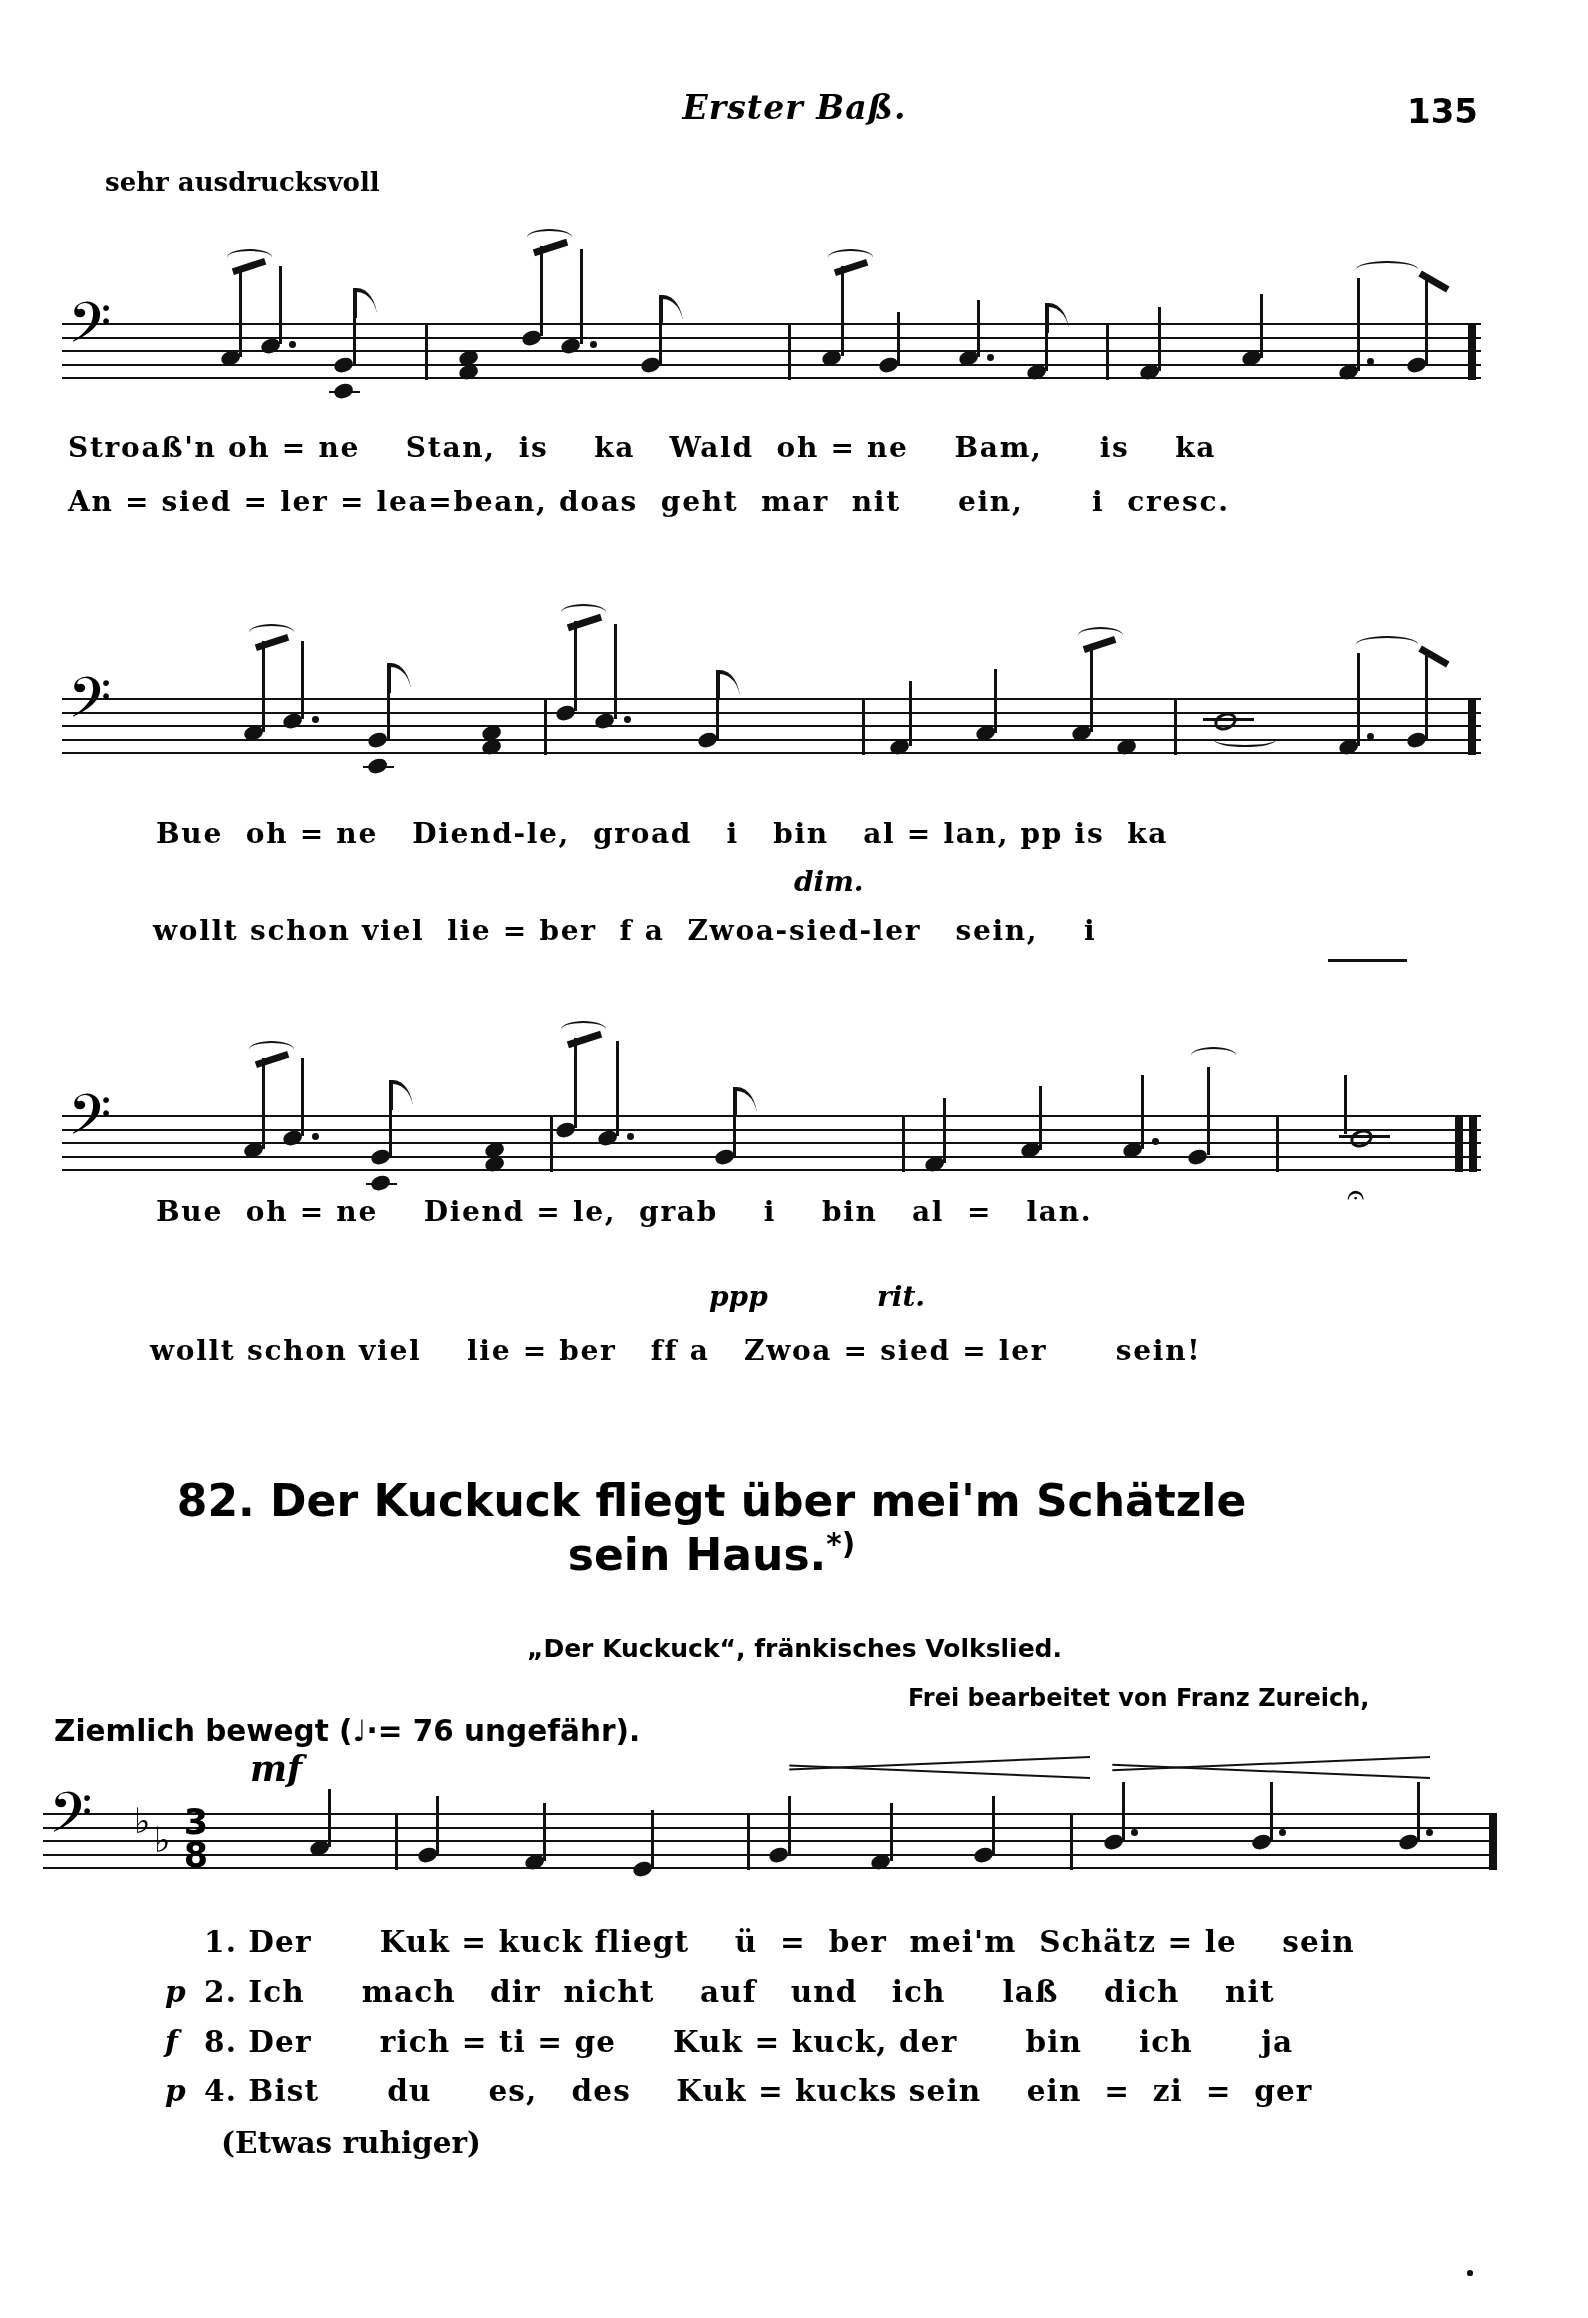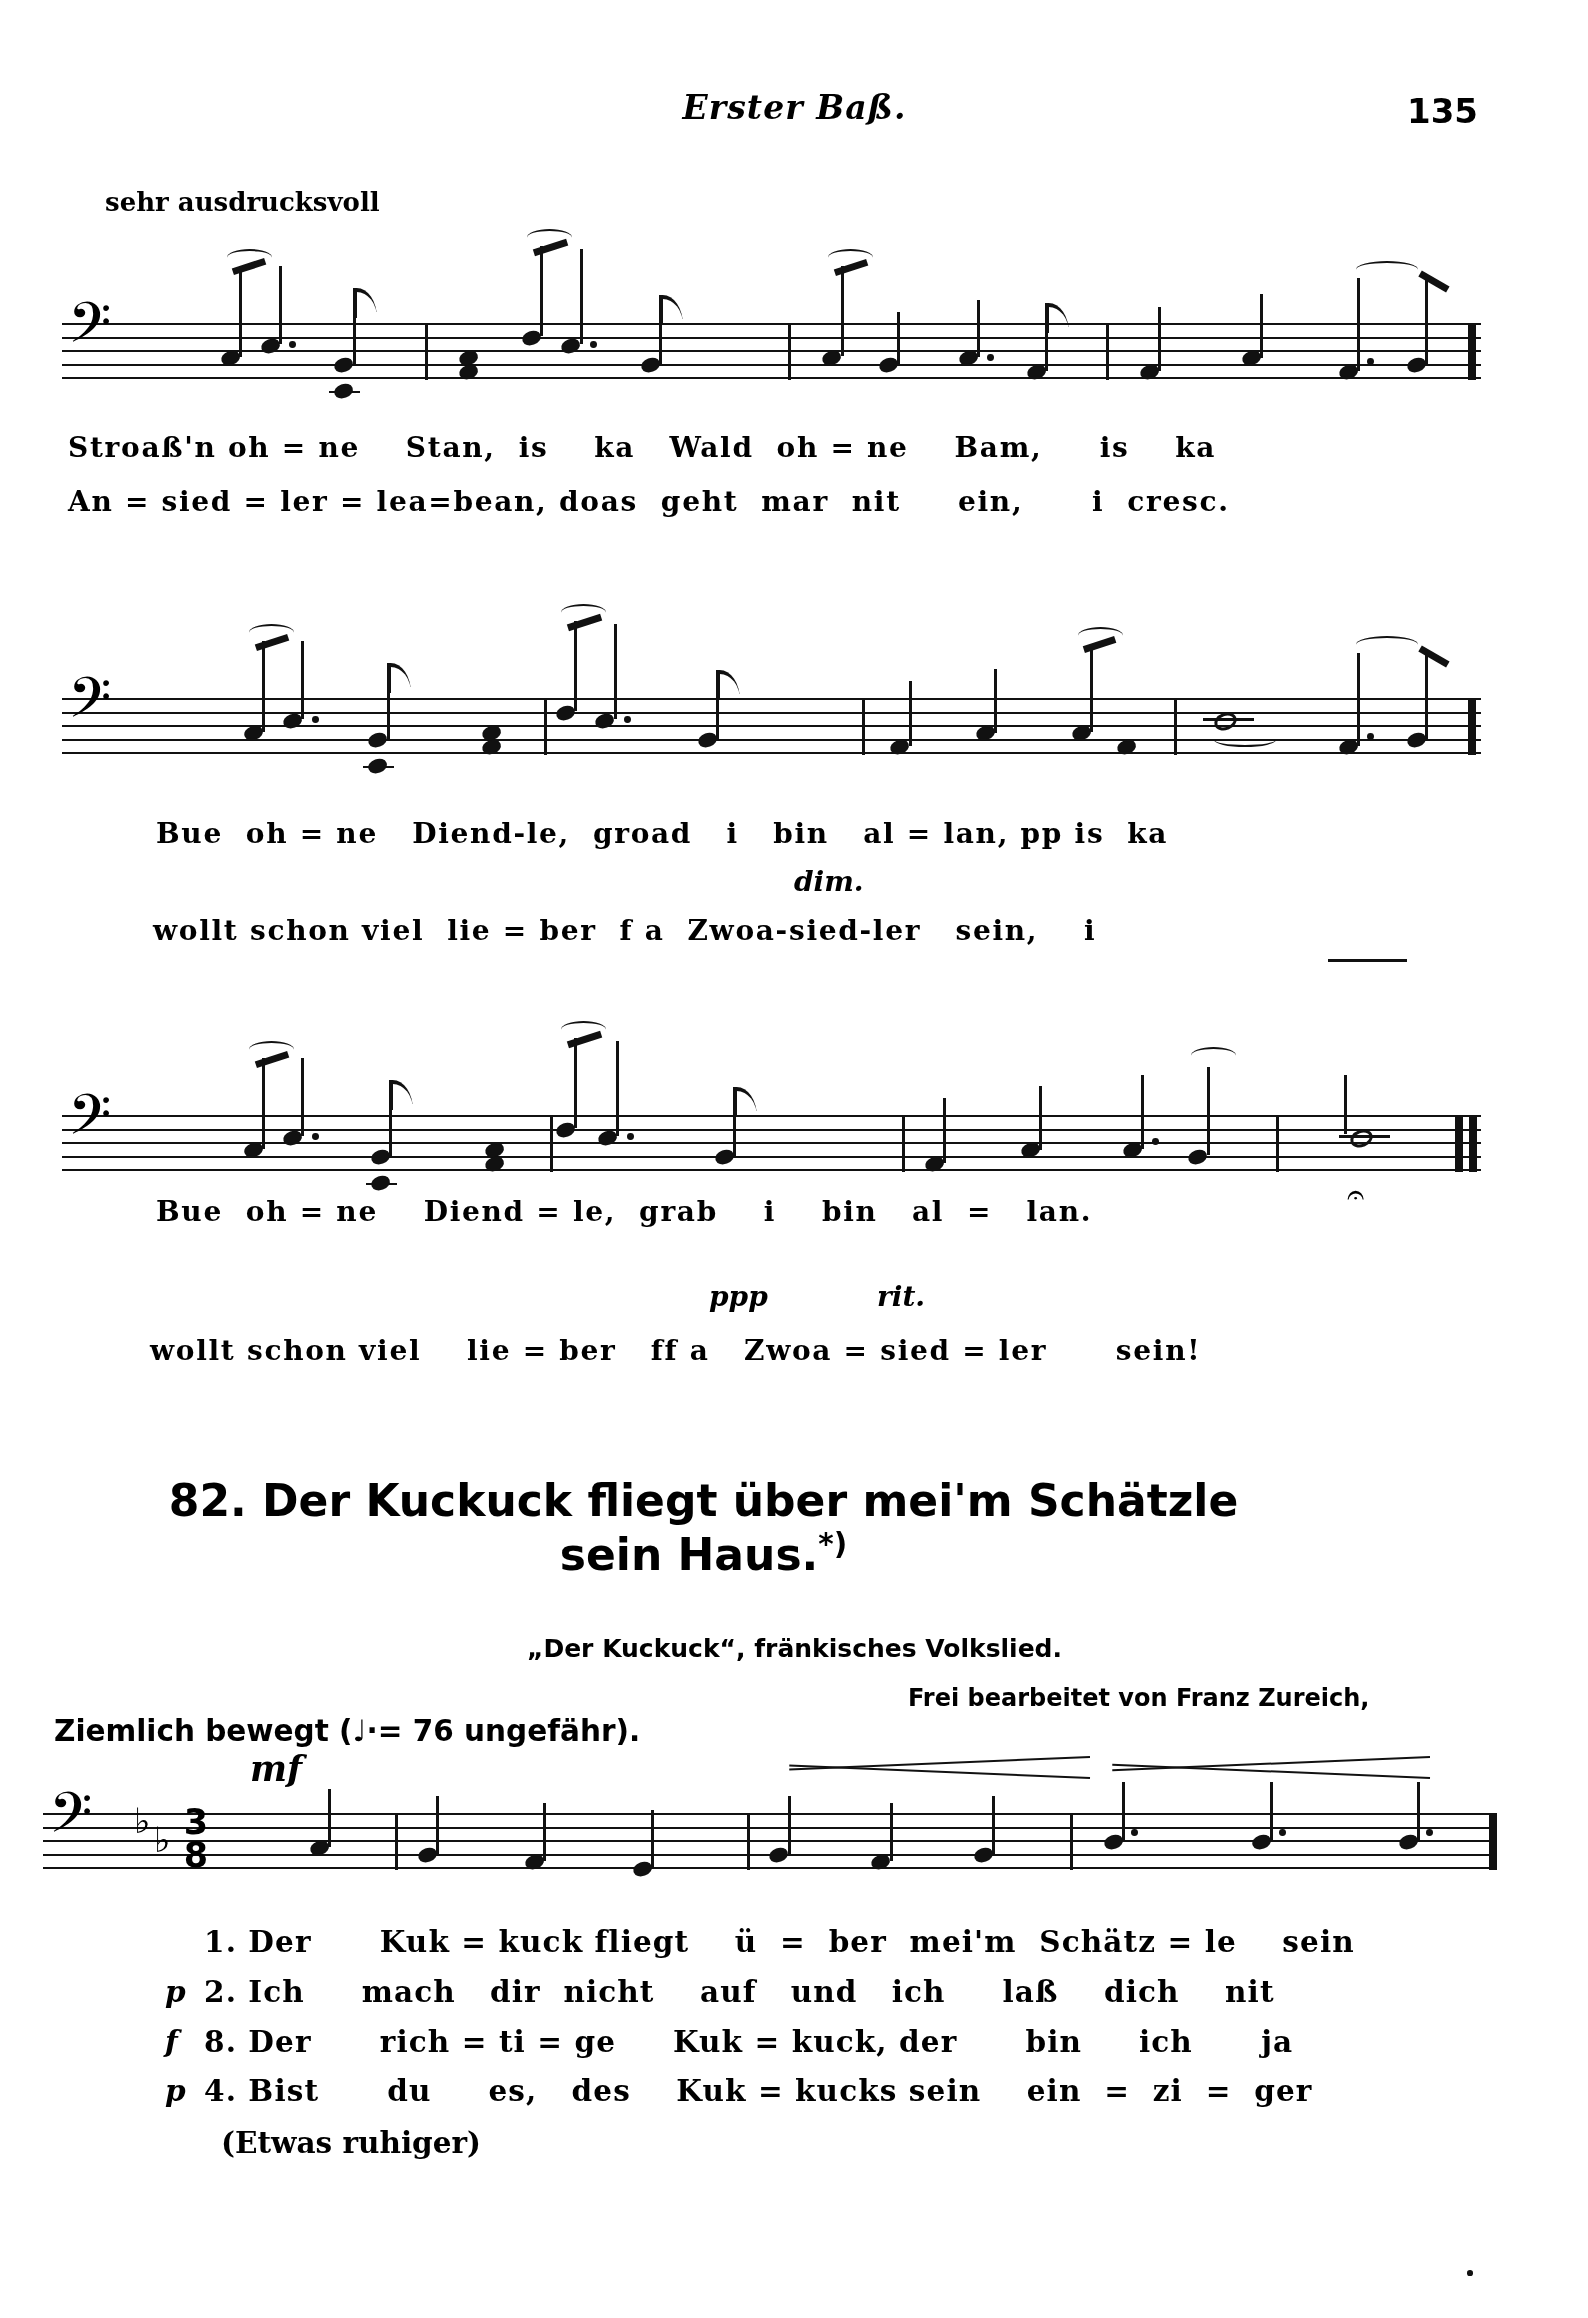--- a/index.html
+++ b/index.html
@@ -100,21 +100,21 @@
     position: absolute;
     font-family: "DejaVu Serif", serif;
     font-weight: 700;
     font-size: 28px;
     white-space: pre;
     letter-spacing: 0px;
   }
 
   
   #song-title {
-    position: absolute; left: 0; width: 1407px; text-align: center;
+    position: absolute; left: 8px; width: 1407px; text-align: center;
     font-family: "DejaVu Sans", sans-serif; font-weight: 700;
     font-size: 44px; line-height: 1.18;
   }
   #song-subtitle {
     position: absolute; left: 0; width: 1589px; text-align: center;
     font-family: "DejaVu Sans", sans-serif; font-weight: 700; font-size: 25px;
   }
   #tempo-mark {
     position: absolute;
     font-family: "DejaVu Sans", sans-serif; font-weight: 700; font-size: 29.5px;
@@ -157,21 +157,21 @@
   }
 </style>
 </head>
 <body>
 
 <div class="page">
 
   <div class="txt" id="running-head">Erster Baß.</div>
   <div class="txt" id="page-number">135</div>
 
-  <div class="txt expr" style="top:167px; left:105px;margin-top:20px;">sehr ausdrucksvoll</div>
+  <div class="txt expr" style="top:167px; left:105px;">sehr ausdrucksvoll</div>
 
   <div class="system" style="left:62px; top:323px; width:1419px; height:68px;">
     <div class="staff">
       <div class="line"></div>
         <div class="line"></div>
         <div class="line"></div>
         <div class="line"></div>
         <div class="line"></div>
     </div>
     <div class="clef" style="left:5.7px; top:-27px;">𝄢</div>

